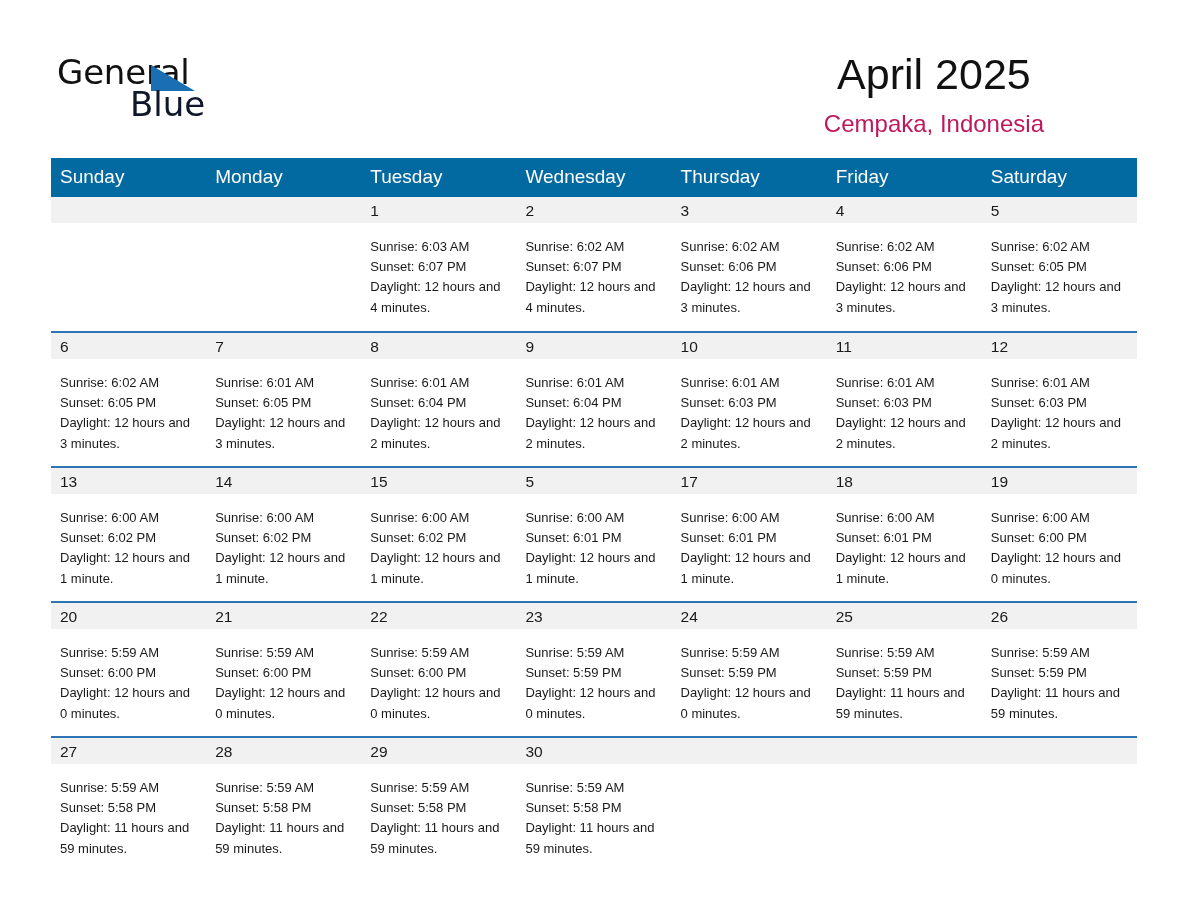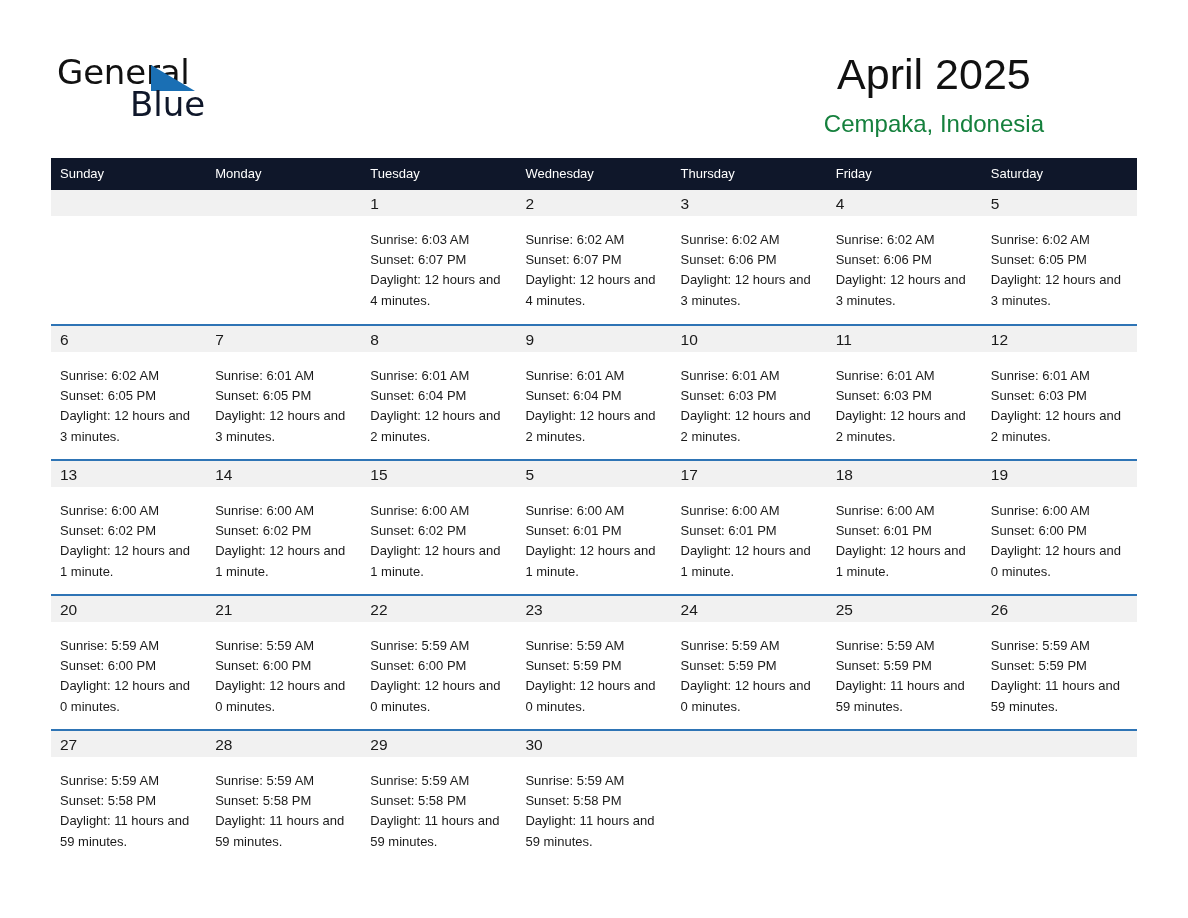--- a/index.html
+++ b/index.html
@@ -80,38 +80,38 @@
     line-height: 52px;
     font-weight: 400;
     color: #111111;
     white-space: nowrap;
   }
   .location {
     margin-top: 10px;
     font-size: 24px;
     line-height: 28px;
     font-weight: 400;
-    color: #15803d;
+    color: #be185d;
     white-space: nowrap;
   }
 
   
   .calendar {
     position: absolute;
     left: 51px;
     top: 158px;
     width: 1086px;
     border-collapse: collapse;
     table-layout: fixed;
   }
 
   .calendar th {
-    background: #0f172a;
+    background: #0369a1;
     color: #ffffff;
-    font-size: 13px;
+    font-size: 19px;
     font-weight: 400;
     text-align: left;
     padding: 8px 0 9px 9px;
     height: 16px;
     vertical-align: middle;
     box-sizing: border-box;
   }
 
   .calendar td {
     width: 155.14px;

